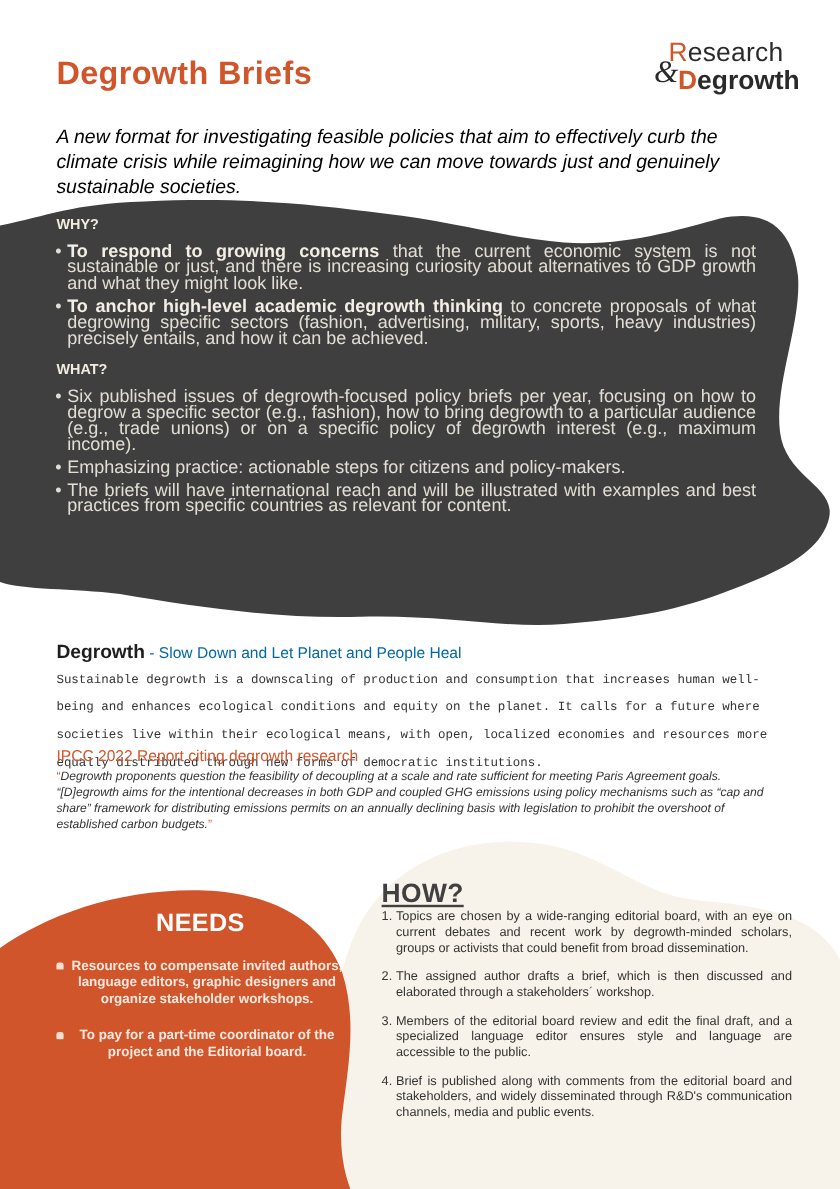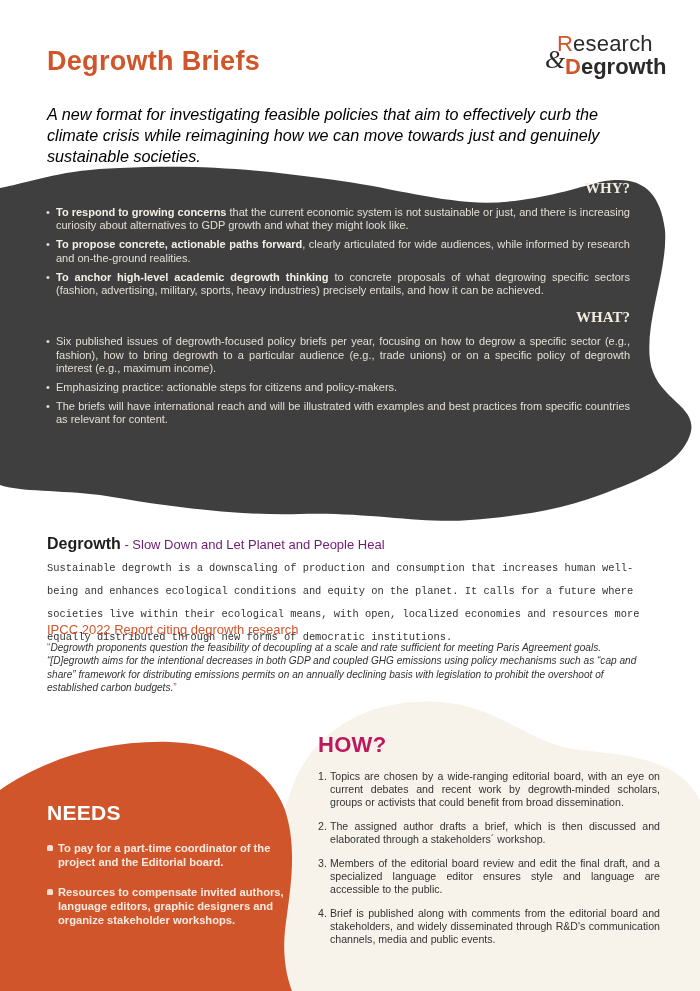--- a/index.html
+++ b/index.html
@@ -33,76 +33,76 @@
   .intro {
     position: absolute; left: 47px; top: 104px; width: 600px;
     font-family: "Liberation Sans", sans-serif; font-style: italic;
     font-size: 16.2px; line-height: 21px; color: #000000;
   }
 
   
   .dark-blob { position: absolute; left: 0; top: 160px; width: 700px; height: 375px; }
   .dark-content { position: absolute; left: 47px; top: 180px; width: 583px; color: #e8e3da; }
   .sec-head {
-    font-family: Liberation Serif, serif; font-weight: bold;
-    font-size: 15px; color: #f1ebe0; margin-bottom: 9px; text-align: right;
+    font-family: Liberation Sans, sans-serif; font-weight: bold;
+    font-size: 12px; color: #f1ebe0; margin-bottom: 9px;
   }
   .bullets { list-style: none; }
   .bullets li {
-    position: relative; padding-left: 9px; font-size: 11px; line-height: 13.4px;
+    position: relative; padding-left: 9px; font-size: 15px; line-height: 13.4px;
     margin-bottom: 5.5px; text-align: justify; color: #e3ded4;
     font-family: "Liberation Sans", sans-serif;
   }
   .bullets li::before {
     content: "•"; position: absolute; left: -1px; top: 0; color: #e3ded4;
   }
   .bullets li b { color: #f4efe6; }
   .what-head { margin-top: 12px; }
 
   
   .def-block { position: absolute; left: 47px; top: 534px; width: 600px; }
   .def-title { font-family: "Liberation Sans", sans-serif; line-height: 20px; }
   .def-title .dg { font-weight: bold; font-size: 16px; color: #1e1e1e; }
-  .def-title .sub { font-size: 13px; color: #701a75; }
+  .def-title .sub { font-size: 13px; color: #0369a1; }
   .def-body {
     margin-top: 2px; font-family: Liberation Mono, monospace;
     font-size: 10.4px; line-height: 23px; color: #333;
   }
 
   .ipcc-block { position: absolute; left: 47px; top: 621px; width: 600px; }
   .ipcc-title { font-family: "Liberation Sans", sans-serif; font-size: 13px; color: #d0552b; line-height: 18px; }
   .ipcc-quote {
     margin-top: 2px; font-family: "Liberation Sans", sans-serif; font-style: italic;
     font-size: 10.1px; line-height: 13.4px; color: #333;
   }
   .ipcc-quote .q { color: #d0552b; font-style: normal; }
 
   
   .bottom-shapes { position: absolute; left: 0; top: 690px; width: 700px; height: 301px; }
 
-  .needs { position: absolute; left: 47px; top: 801px; width: 240px; color: #ffffff; }
+  .needs { position: absolute; left: 47px; top: 758px; width: 240px; color: #ffffff; text-align: center; }
   .needs-head {
     font-family: "Liberation Sans", sans-serif; font-weight: bold; font-size: 21px;
     color: #ffffff; margin-bottom: 16px; letter-spacing: 0.3px;
   }
   .needs-list { list-style: none; }
   .needs-list li {
     position: relative; padding-left: 11px; font-family: "Liberation Sans", sans-serif;
     font-weight: bold; font-size: 11.2px; line-height: 14px; color: #fbe9df;
     margin-bottom: 16px;
   }
   .needs-list li::before {
     content: ""; position: absolute; left: 0; top: 4px; width: 6px; height: 6px;
     background: #f6ddd1; border-radius: 2px 2px 1px 1px;
   }
 
   .how { position: absolute; left: 318px; top: 732px; width: 342px; }
   .how-head {
-    font-family: "Liberation Sans", sans-serif; font-size: 22px; color: #be185d;
-    margin-bottom: 12px; letter-spacing: 0.3px;
+    font-family: "Liberation Sans", sans-serif; font-size: 22px; color: #404040;
+    letter-spacing: 0.3px; text-decoration: underline;
   }
   .how-list { list-style: none; padding-left: 0; }
   .how-list li {
     position: relative; padding-left: 12px; font-family: "Liberation Sans", sans-serif;
     font-size: 10.6px; line-height: 13px; color: #333; text-align: justify;
     margin-bottom: 11px;
   }
   .how-list li .num { position: absolute; left: 0; top: 0; }
 </style>
 </head>
@@ -121,21 +121,20 @@
   <p class="intro">A new format for investigating feasible policies that aim to effectively curb the climate crisis while reimagining how we can move towards just and genuinely sustainable societies.</p>
 
   <svg class="dark-blob" viewBox="0 0 700 375" preserveAspectRatio="none">
     <path d="M0,28 C40,20 60,10 120,8 C200,4 260,10 320,18 C380,25 420,38 470,42 C520,46 570,30 600,22 C640,14 660,30 665,70 C668,110 645,160 650,200 C655,240 700,245 690,275 C680,305 640,320 600,335 C560,350 520,356 470,360 C420,364 370,352 300,354 C230,356 160,345 100,335 C60,330 20,332 0,325 Z" fill="#3f3f3f"></path>
   </svg>
 
   <div class="dark-content">
     <h2 class="sec-head">WHY?</h2>
     <ul class="bullets">
       <li><b>To respond to growing concerns</b><span> that the current economic system is not sustainable or just, and there is increasing curiosity about alternatives to GDP growth and what they might look like.</span></li>
-      <li><b>To propose concrete, actionable paths forward</b><span>, clearly articulated for wide audiences, while informed by research and on-the-ground realities.</span></li>
       <li><b>To anchor high-level academic degrowth thinking</b><span> to concrete proposals of what degrowing specific sectors (fashion, advertising, military, sports, heavy industries) precisely entails, and how it can be achieved.</span></li>
     </ul>
 
     <h2 class="sec-head what-head">WHAT?</h2>
     <ul class="bullets">
       <li>Six published issues of degrowth-focused policy briefs per year, focusing on how to degrow a specific sector (e.g., fashion), how to bring degrowth to a particular audience (e.g., trade unions) or on a specific policy of degrowth interest (e.g., maximum income).</li>
       <li>Emphasizing practice: actionable steps for citizens and policy-makers.</li>
       <li>The briefs will have international reach and will be illustrated with examples and best practices from specific countries as relevant for content.</li>
     </ul>
   </div>
@@ -151,22 +150,22 @@
   </div>
 
   <svg class="bottom-shapes" viewBox="0 0 700 301" preserveAspectRatio="none">
     <path d="M290,301 C275,230 268,140 300,80 C330,25 390,8 440,12 C500,16 530,55 580,60 C630,65 680,70 700,110 L700,301 Z" fill="#f7f3eb"></path>
     <path d="M0,100 C40,72 100,50 170,52 C230,54 270,80 285,120 C298,160 290,200 285,240 C282,270 288,290 292,301 L0,301 Z" fill="#d0552b"></path>
   </svg>
 
   <div class="needs">
     <h2 class="needs-head">NEEDS</h2>
     <ul class="needs-list">
+      <li>Resources to compensate invited authors, language editors, graphic designers and organize stakeholder workshops.</li>
       <li>To pay for a part-time coordinator of the project and the Editorial board.</li>
-      <li>Resources to compensate invited authors, language editors, graphic designers and organize stakeholder workshops.</li>
     </ul>
   </div>
 
   <div class="how">
     <h2 class="how-head">HOW?</h2>
     <ol class="how-list">
       <li><span class="num">1.</span><span>Topics are chosen by a wide-ranging editorial board, with an eye on current debates and recent work by degrowth-minded scholars, groups or activists that could benefit from broad dissemination.</span></li>
       <li><span class="num">2.</span><span>The assigned author drafts a brief, which is then discussed and elaborated through a stakeholders´ workshop.</span></li>
       <li><span class="num">3.</span><span>Members of the editorial board review and edit the final draft, and a specialized language editor ensures style and language are accessible to the public.</span></li>
       <li><span class="num">4.</span><span>Brief is published along with comments from the editorial board and stakeholders, and widely disseminated through R&amp;D's communication channels, media and public events.</span></li>

